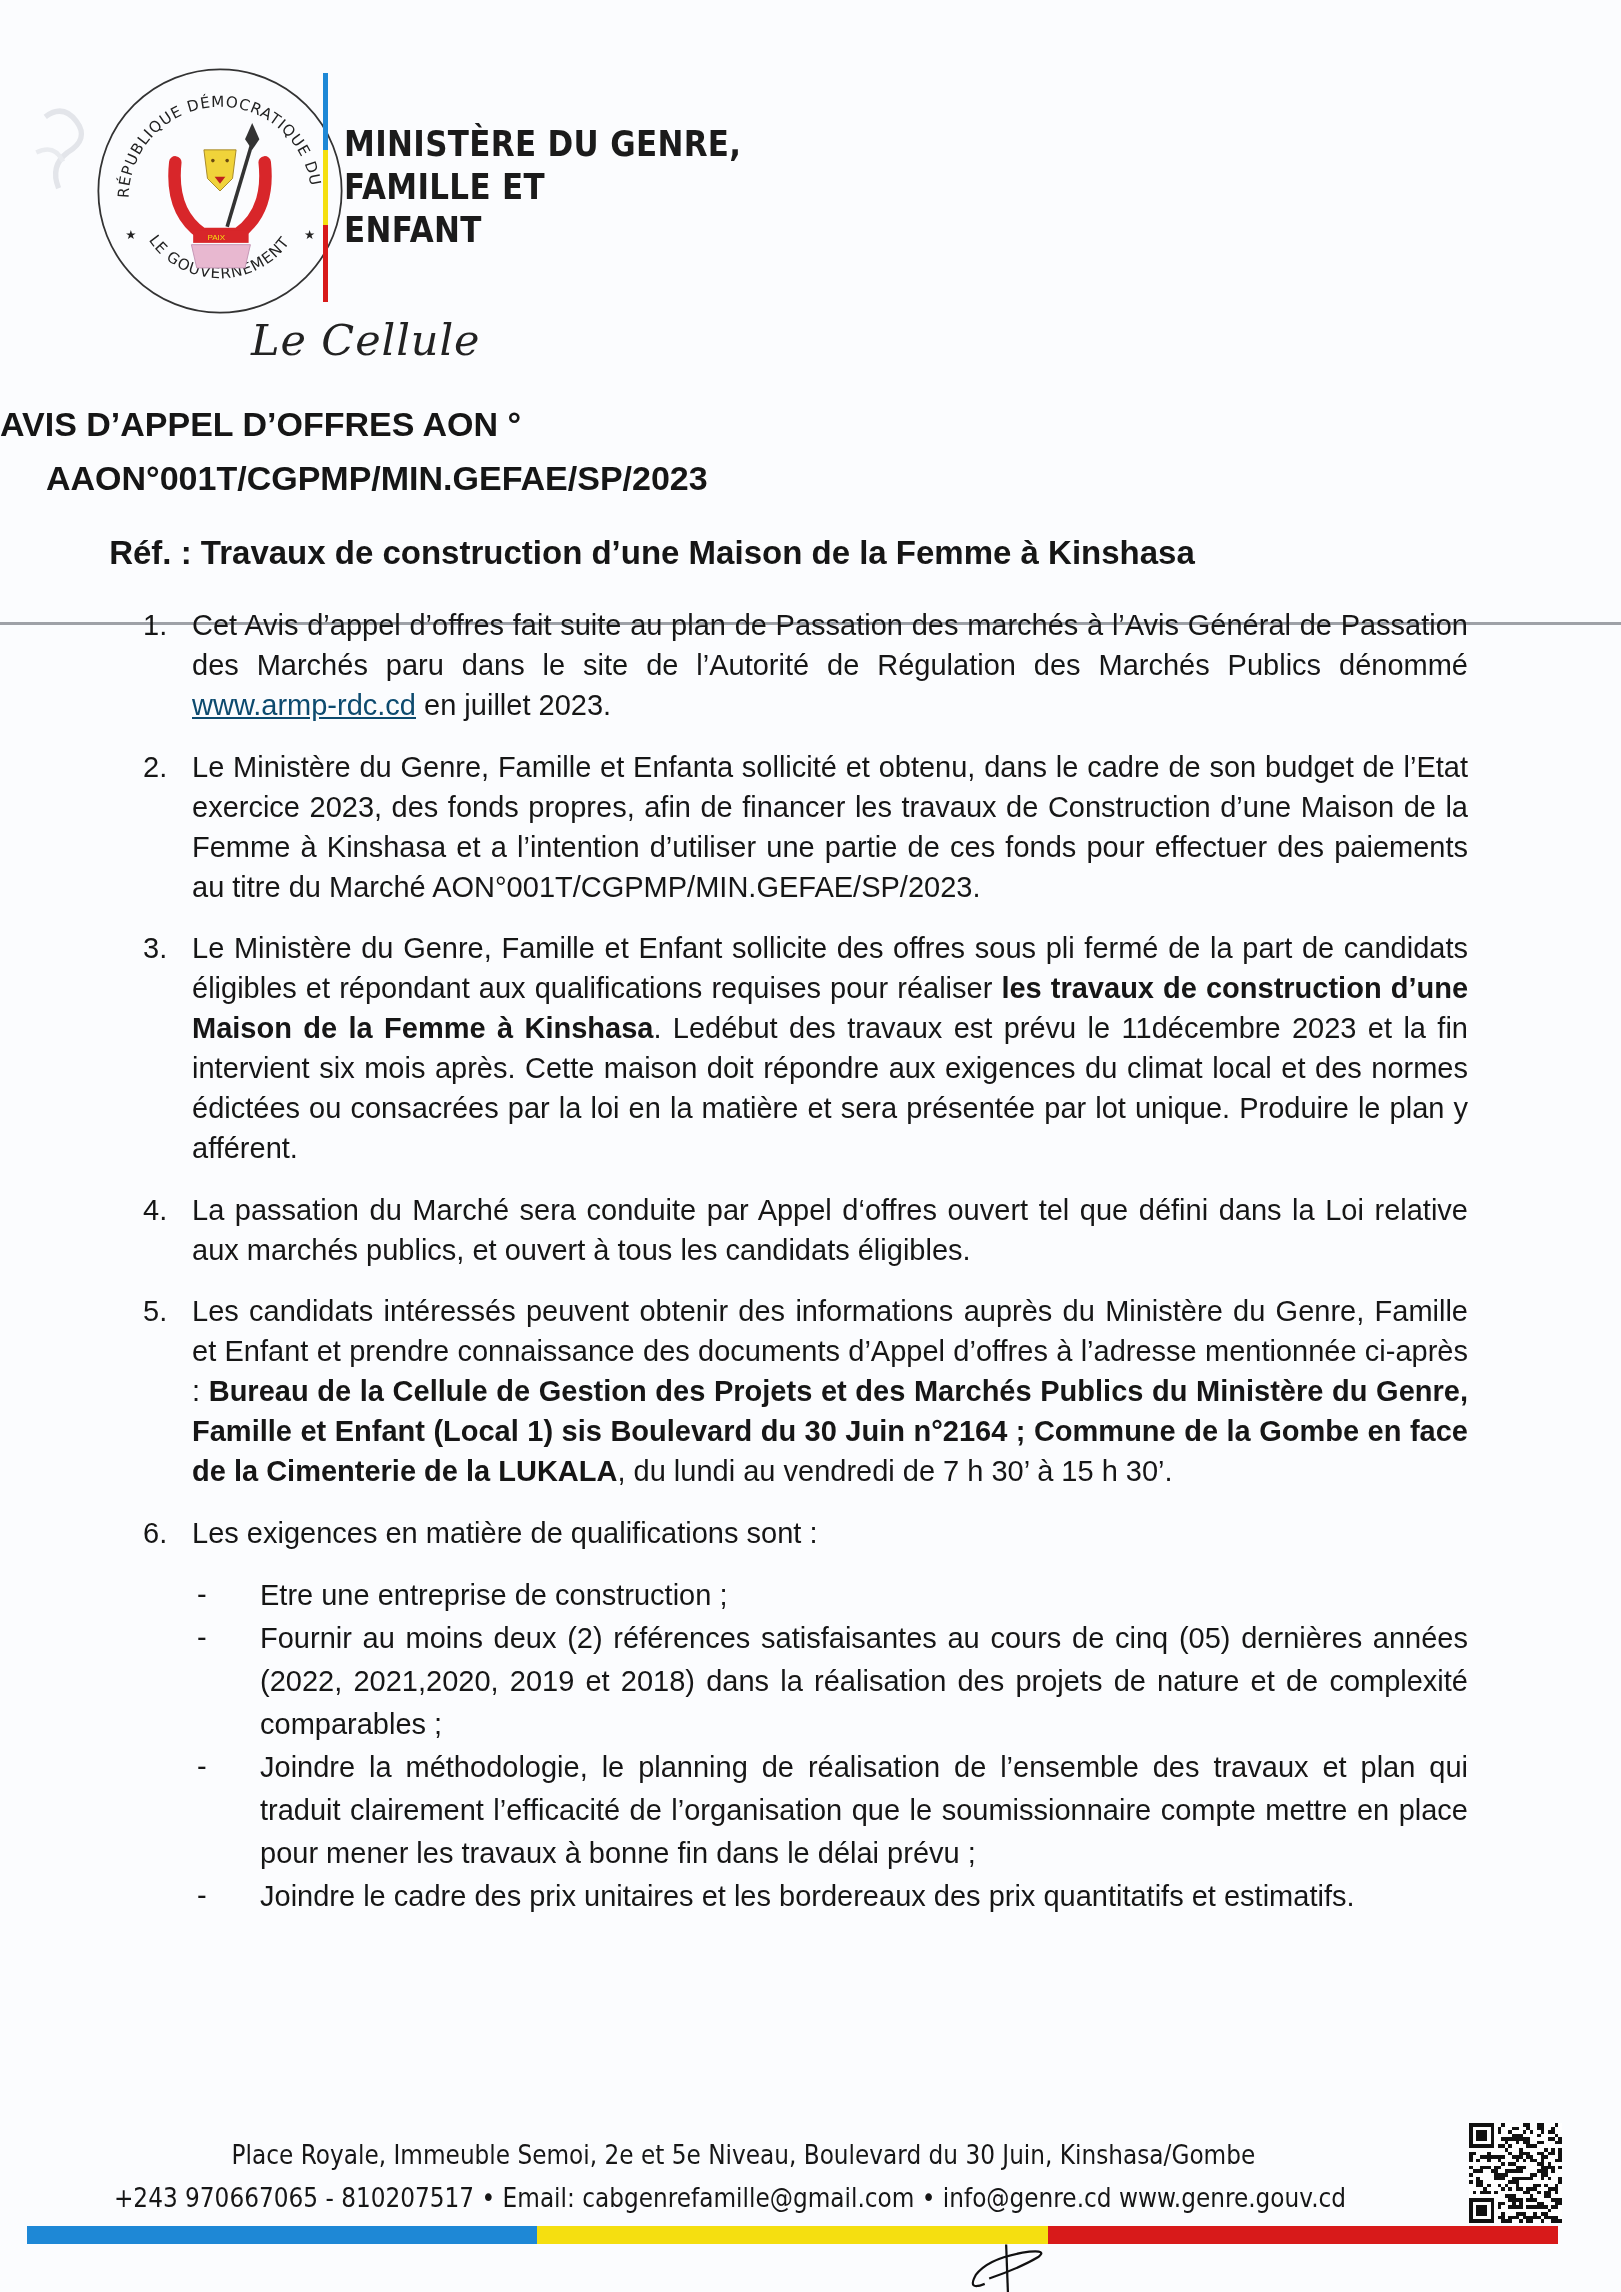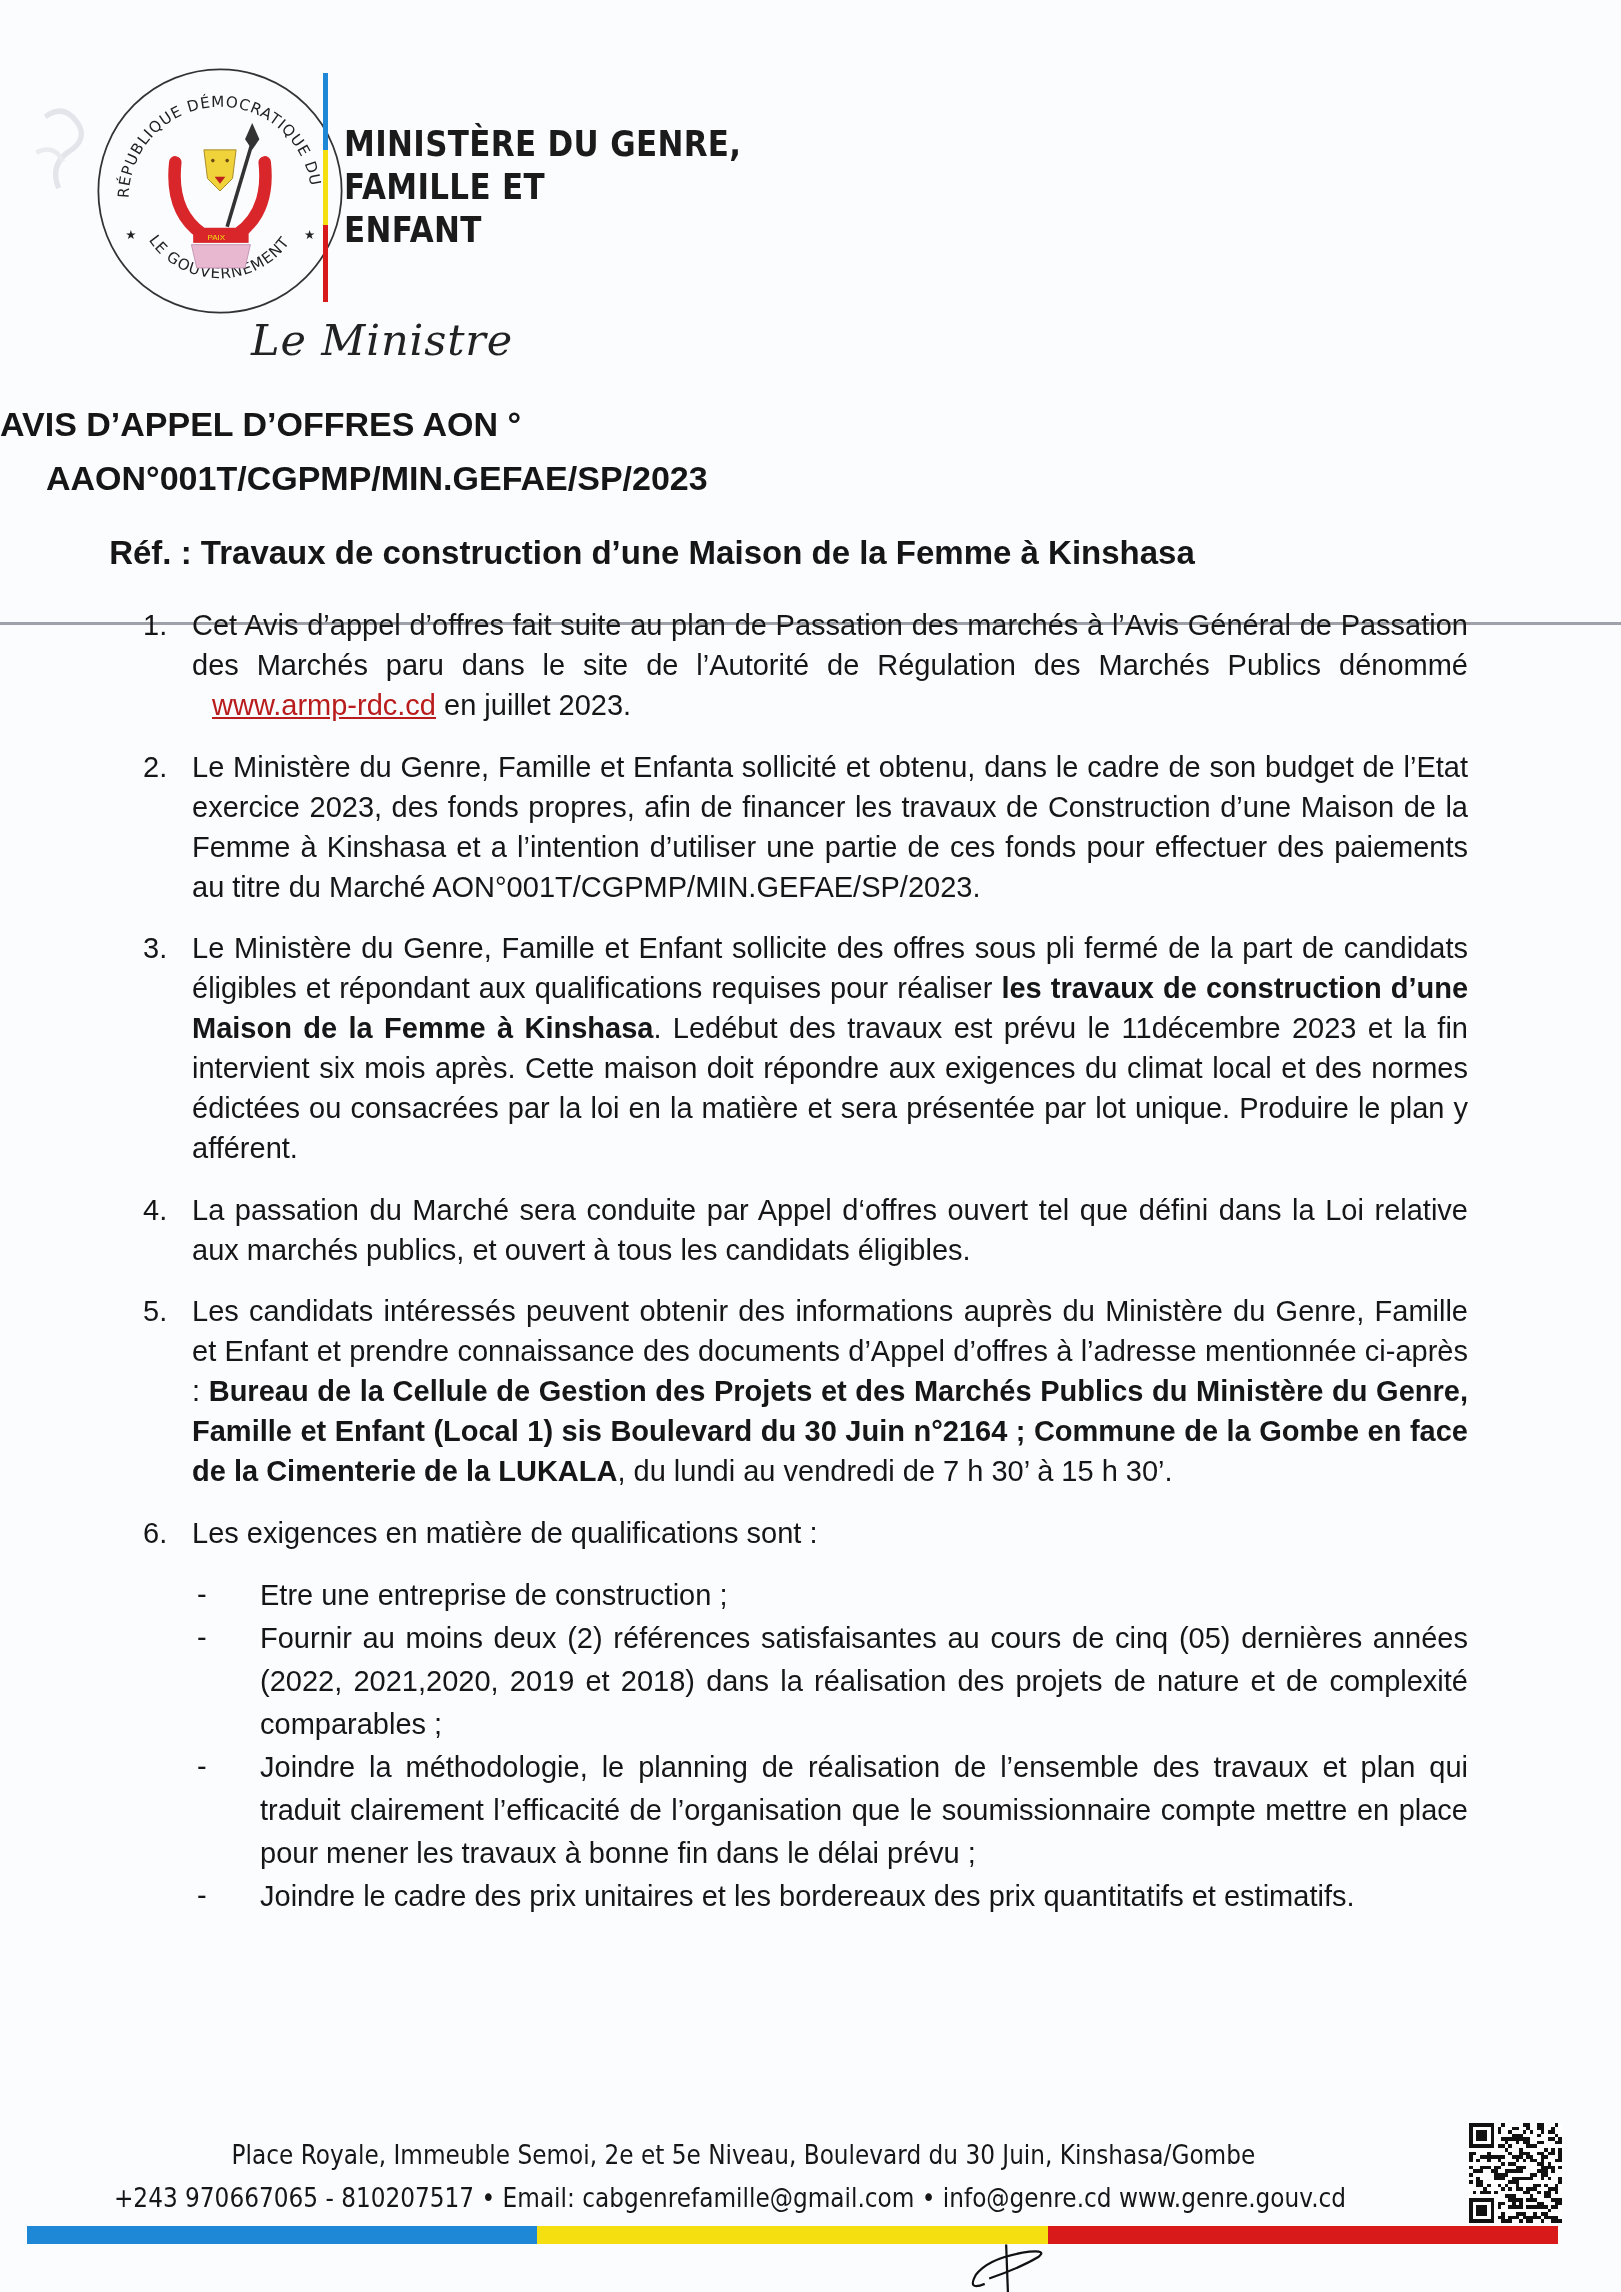--- a/index.html
+++ b/index.html
@@ -23,21 +23,21 @@
   .title2 { top: 459px; padding-left: 46px; }
   .ref { left: 0; width: 1304px; text-align: center; top: 534px; font-weight: bold; font-size: 33px; }
 
   .fold { left: 0; top: 622px; width: 1621px; height: 2.7px; background: #8d9098; opacity: 0.85; }
 
   
   .body { left: 143px; top: 605px; width: 1325px; font-size: 29px; line-height: 40px; }
   .item { display: flex; margin-bottom: 21.5px; }
   .item .num { width: 49px; flex: 0 0 49px; }
   .item .txt { flex: 1; text-align: justify; }
-  .link { color: #b91c1c; text-decoration: underline; margin-left: 20px; }
+  .link { color: #0c4a6e; text-decoration: underline; }
   b { font-weight: bold; }
   .sub-h { margin: 16px 0 23px 99px; font-weight: bold; font-size: 29.6px; }
   .bullets { margin-left: 54px; }
   .bullet { display: flex; }
   .bullet .dash { width: 63px; flex: 0 0 63px; }
   .bullet .txt { flex: 1; text-align: justify; line-height: 43px; }
 
   
   .footer-l1 { left: 0; width: 1487px; text-align: center; top: 2139px; font-family: "DejaVu Sans", sans-serif; font-size: 27px; transform: scaleX(0.86); transform-origin: 743px 0; }
   .footer-l2 { left: 0; width: 1460px; text-align: center; top: 2182px; font-family: "DejaVu Sans", sans-serif; font-size: 27px; transform: scaleX(0.86); transform-origin: 730px 0; }
@@ -88,21 +88,21 @@
   <div style="height:75px;background:#f5df10"></div>
   <div style="height:77px;background:#d81a1a"></div>
 </div>
 
 <div class="abs ministry">
   <div>MINISTÈRE DU GENRE,</div>
   <div>FAMILLE ET</div>
   <div>ENFANT</div>
 </div>
 
-<div class="abs le-ministre">Le Ministre</div>
+<div class="abs le-ministre">Le Cellule</div>
 
 <div class="abs title title1">AVIS D’APPEL D’OFFRES AON °</div>
 <div class="abs title title2">AAON°001T/CGPMP/MIN.GEFAE/SP/2023</div>
 <div class="abs ref">Réf. : Travaux de construction d’une Maison de la Femme à Kinshasa</div>
 
 <div class="abs fold"></div>
 
 <div class="abs body">
   <div class="item">
     <span class="num">1.</span>

